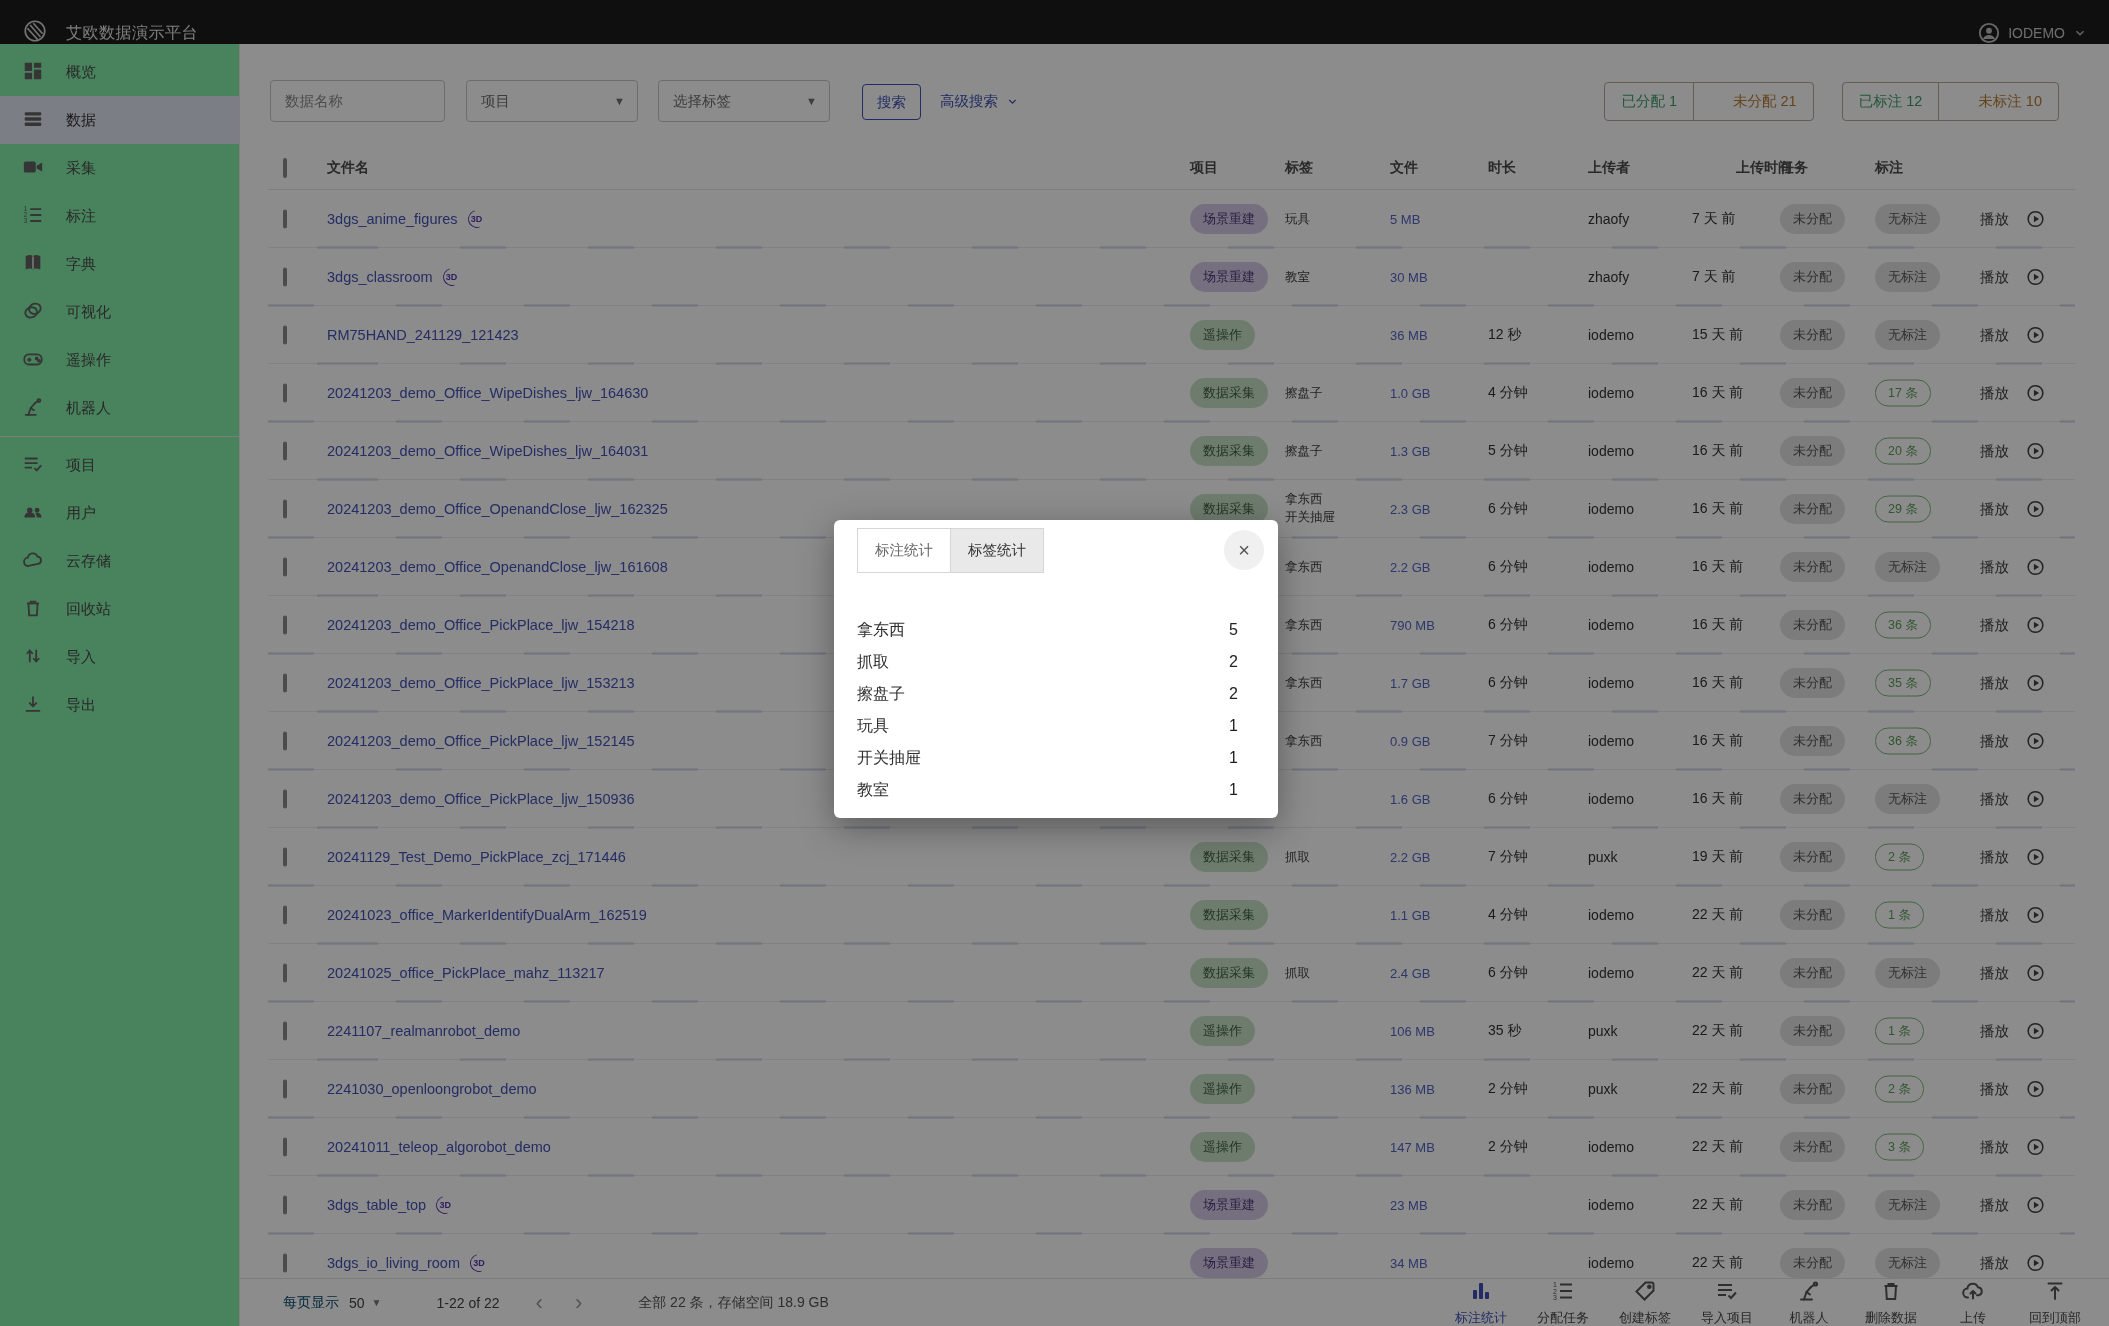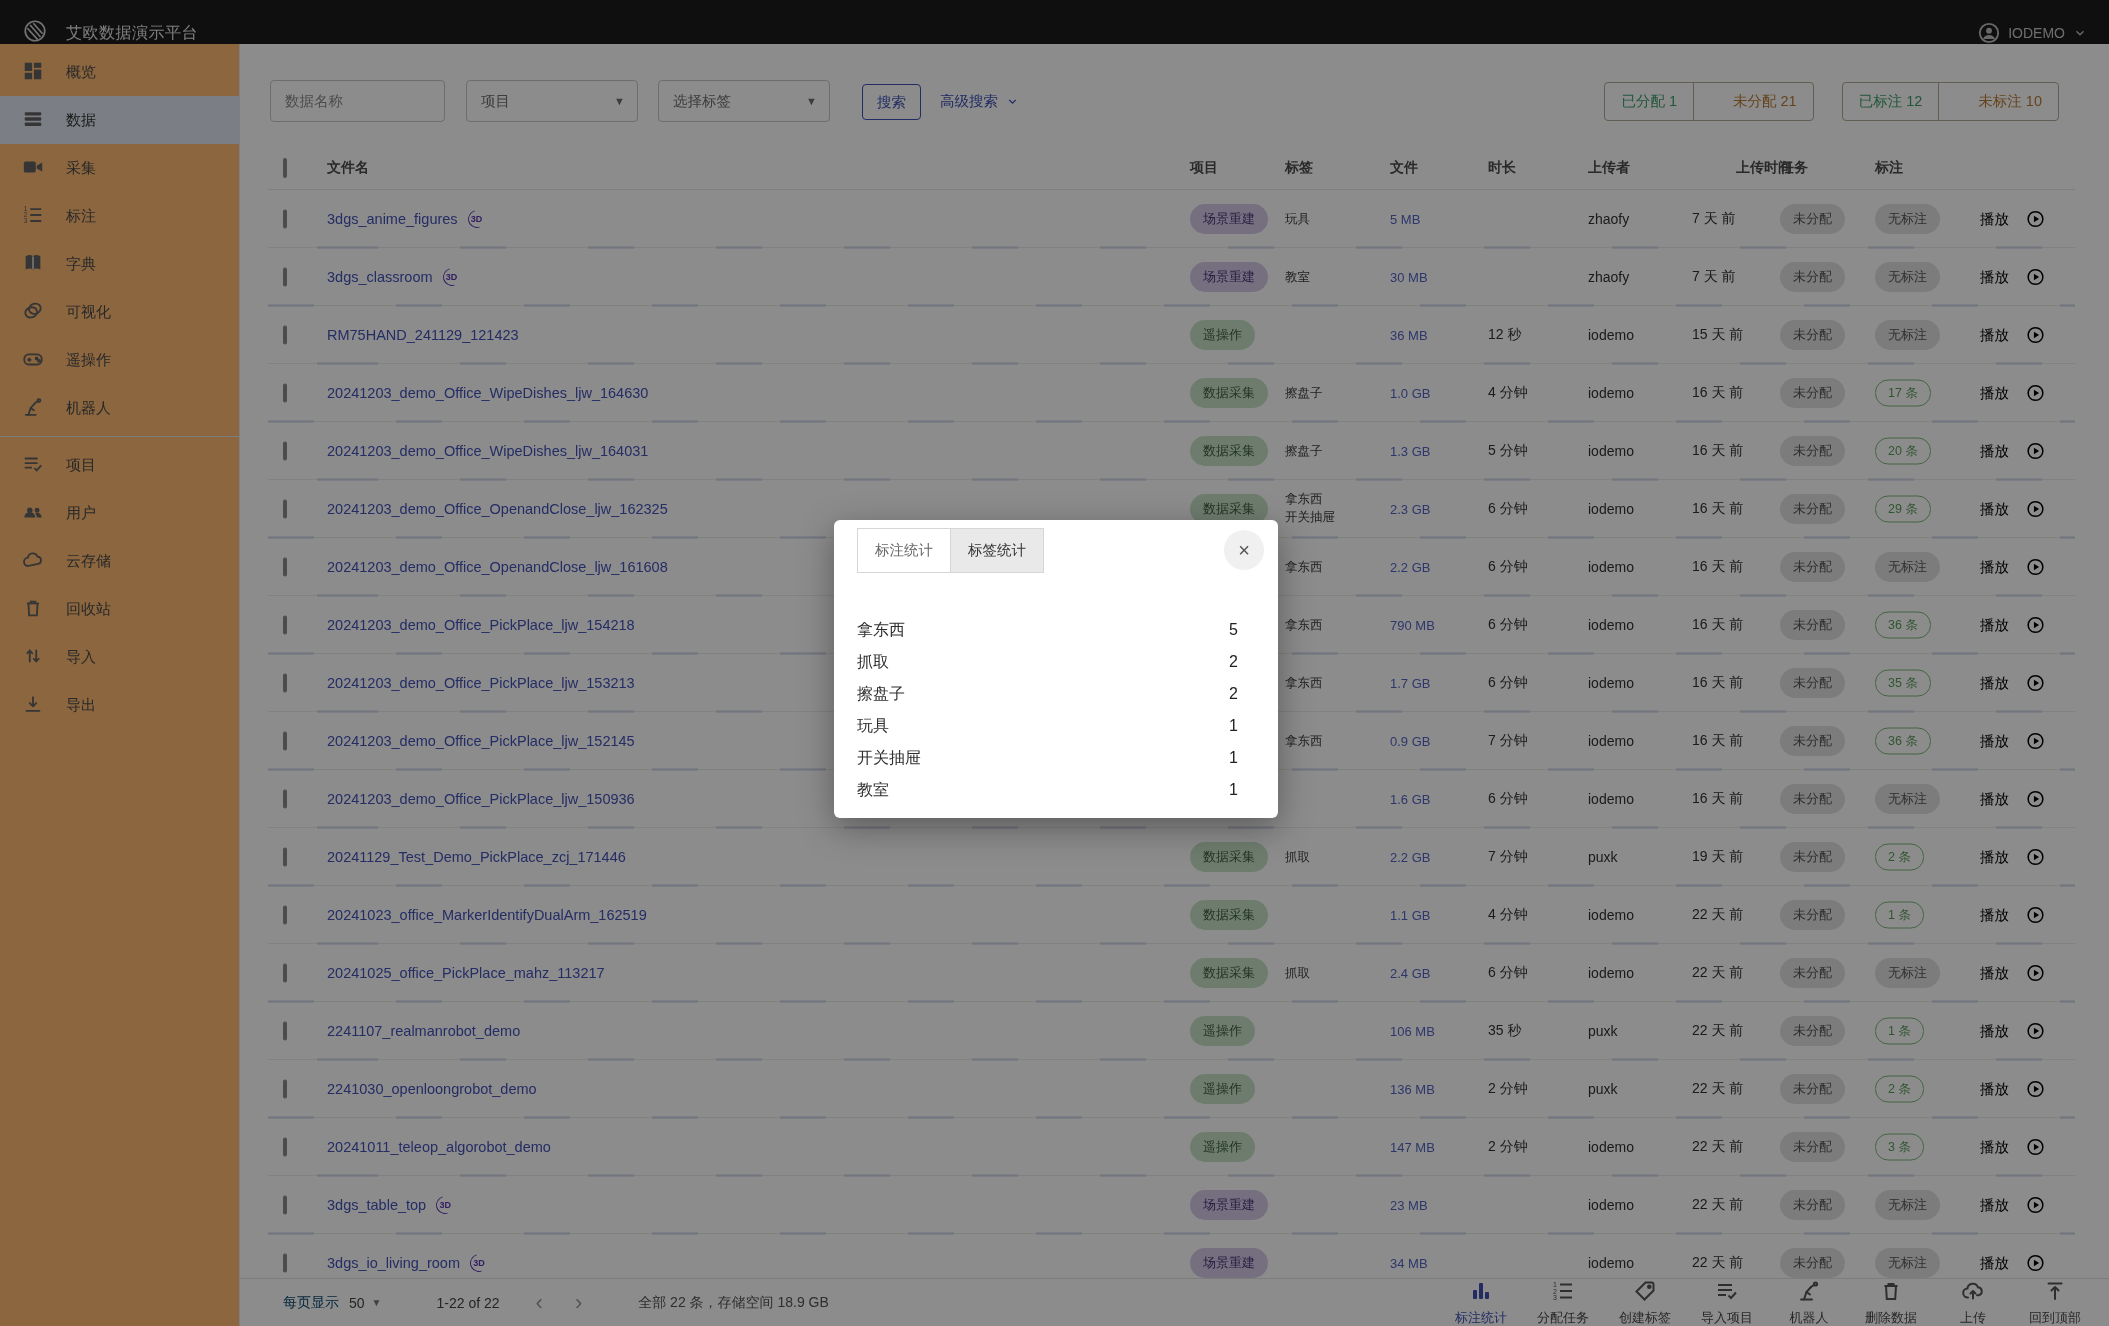--- a/index.html
+++ b/index.html
@@ -10,21 +10,21 @@
   
   #topbar { position:absolute; left:0; top:0; width:100%; height:44px; background:#1d1d1d;
             display:flex; align-items:flex-end; padding:0 22px; z-index:5; }
   .logo { width:26px; height:26px; margin-right:18px; flex:0 0 auto; }
   .app-title { color:#e3e3e3; font-size:16px; letter-spacing:.5px; }
   .top-spacer { flex:1; }
   .user-area { display:flex; align-items:center; gap:8px; color:#c9c9c9; font-size:14px; cursor:pointer; }
   .user-area svg { display:block; }
 
   
-  #sidebar { position:absolute; left:0; top:44px; width:240px; bottom:0; background:#fdba74;
+  #sidebar { position:absolute; left:0; top:44px; width:240px; bottom:0; background:#86efac;
              border-right:1px solid #e8e8e8; padding-top:4px; z-index:4; }
   .side-item { height:48px; display:flex; align-items:center; gap:22px; padding-left:22px;
                color:#4a4a4a; font-size:15px; cursor:pointer; }
   .side-item svg { color:#616161; }
   .side-item.active { background:#e2e6f2; color:#333; }
   .side-divider { height:1px; background:#e4e4e4; margin:4px 0; }
 
   
   #main { position:absolute; left:240px; top:44px; right:0; bottom:0; background:#fff; }
 
@@ -65,21 +65,21 @@
   .c-check { left:15px; }
   .c-name  { left:59px; font-size:14.5px; color:#4452b8; cursor:pointer; display:flex; align-items:center; gap:9px; }
   .c-proj  { left:922px; }
   .c-tag   { left:1017px; font-size:12.5px; color:#3d3d3d; line-height:1.5; }
   .c-file  { left:1122px; color:#5465c4; font-size:13px; cursor:pointer; }
   .c-dur   { left:1220px; font-size:14px; }
   .c-upl   { left:1320px; font-size:14px; }
   .c-time  { left:1424px; font-size:14px; }
   .c-task  { left:1512px; }
   .c-ann   { left:1607px; }
-  .c-act   { left:1712px; color:#000000; font-size:14.5px; display:flex; align-items:center; gap:17px; cursor:pointer; }
+  .c-act   { left:1712px; color:#404040; font-size:14.5px; display:flex; align-items:center; gap:17px; cursor:pointer; }
   .chip { display:inline-block; padding:6px 13px; border-radius:15px; font-size:13px; }
   .chip-purple { background:#d6cbe8; color:#4a3a78; }
   .chip-green  { background:#c9e2c9; color:#3c5e3c; }
   .chip-gray   { background:#e2e2e2; color:#555; }
   .pill-count { display:inline-block; padding:4px 12px; border:1px solid #7cb87c; color:#5a9c5a;
       border-radius:13px; font-size:12.5px; background:transparent; cursor:pointer; }
   .badge3d { position:relative; width:20px; height:20px; flex:0 0 auto; }
   .badge3d::before { content:""; position:absolute; inset:1px; border:1.6px solid #5e35b1;
       border-radius:50%; border-top-color:transparent; border-right-color:transparent; transform:rotate(28deg); }
   .badge3d span { position:absolute; left:50%; top:50%; transform:translate(-50%,-50%);

